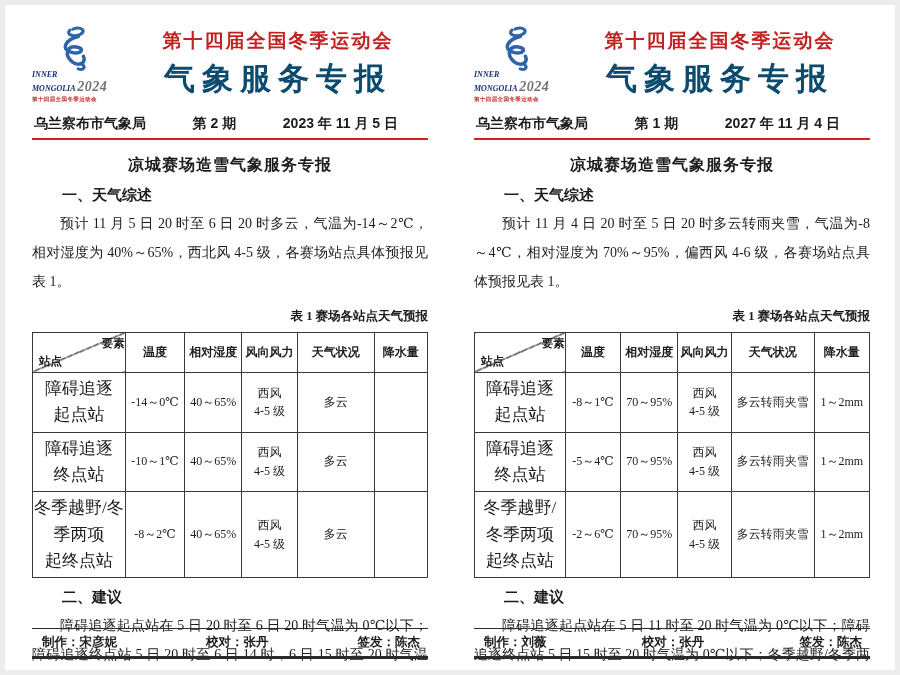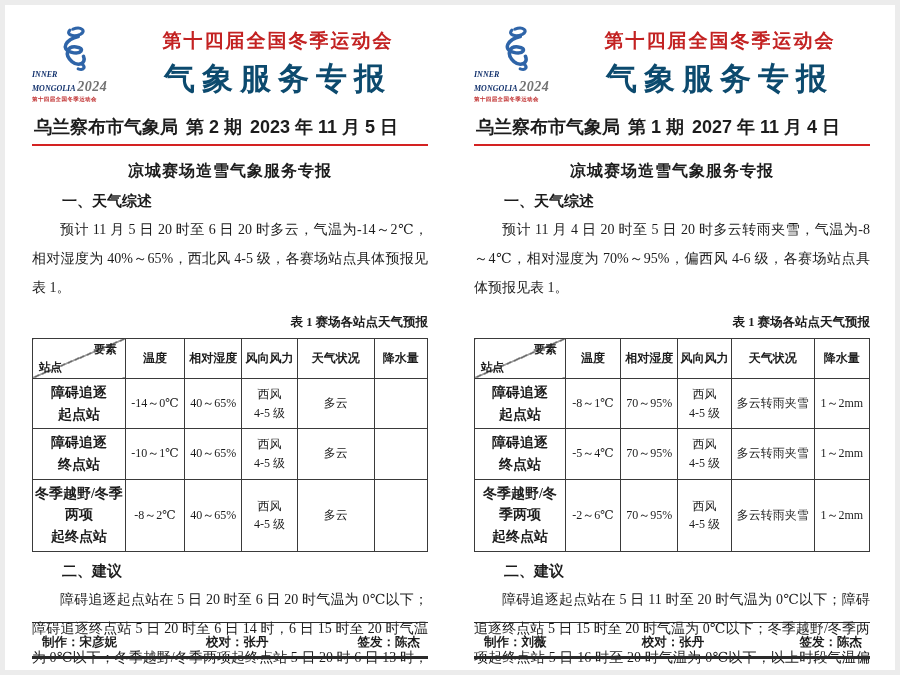--- a/index.html
+++ b/index.html
@@ -13,41 +13,41 @@
   .logo { width: 96px; flex: none; padding-top: 2px; }
   .logo svg { display: block; margin-left: 18px; }
   .logo-text { font-family: Liberation Serif, serif; font-style: italic; font-weight: bold; color: #14336e; font-size: 8px; line-height: 1.15; margin-top: -2px; }
   .logo-year { color: #737373; font-size: 14px; letter-spacing: 0.5px; }
   .logo-sub { font-size: 5.5px; color: #c03030; font-style: normal; letter-spacing: 0.4px; margin-top: 1px; white-space: nowrap; }
   .mast-titles { flex: 1; text-align: center; padding-top: 4px; }
   .mast-line1 { font-family: "Liberation Sans", sans-serif; font-weight: bold; font-size: 19px; color: #c32222; letter-spacing: 2px; }
   .mast-line2 { font-family: "Liberation Sans", sans-serif; font-weight: bold; font-size: 31px; color: #0c4a6e; letter-spacing: 7px; margin-top: 4px; }
 
   
-  .meta-row { display: flex; align-items: baseline; margin-top: 12px; padding: 0 2px 5px 2px; border-bottom: 2.5px solid #d42222; font-size: 18px; font-weight: bold; font-family: "Liberation Sans", sans-serif; }
+  .meta-row { display: flex; align-items: baseline; margin-top: 12px; padding: 0 2px 5px 2px; border-bottom: 2.5px solid #d42222; font-size: 14px; font-weight: bold; font-family: "Liberation Sans", sans-serif; }
   .meta-agency { flex: none; }
   .meta-issue { flex: 1; text-align: center; }
   .meta-date { flex: none; margin-right: 28px; }
 
   .doc-title { text-align: center; font-size: 16px; font-weight: bold; margin: 15px 0 6px; letter-spacing: 1px; }
   .sec-heading { font-family: "Liberation Sans", sans-serif; font-size: 15px; font-weight: bold; margin: 10px 0 4px; padding-left: 2em; }
   .body-p { font-size: 14px; line-height: 2.08; text-indent: 2em; text-align: justify; }
 
   .tbl-caption { text-align: right; font-size: 12.5px; font-weight: bold; margin: 12px 0 7px; }
   table.fc-table { width: 100%; border-collapse: collapse; font-size: 12px; table-layout: fixed; }
   .fc-table th, .fc-table td { border: 1px solid #3a3a3a; text-align: center; vertical-align: middle; padding: 3px 1px; }
   .fc-table th { font-weight: bold; height: 40px; }
   .fc-table td { height: 47px; }
   .two-line div { line-height: 1.55; }
-  .station-cell { font-weight: bold; font-size: 14px; margin-left: 32px; }
+  .station-cell { font-weight: normal; font-size: 17px; margin-left: 32px; }
   .corner { position: relative; background-image: linear-gradient(to bottom right, transparent calc(50% - 0.6px), #3a3a3a calc(50% - 0.6px), #3a3a3a calc(50% + 0.6px), transparent calc(50% + 0.6px)); }
-  .corner-top { position: absolute; top: 3px; right: 8px; font-size: 11.5px; }
+  .corner-top { position: absolute; top: 3px; right: 0; font-size: 11.5px; }
   .corner-bottom { position: absolute; bottom: 3px; left: 6px; font-size: 11.5px; }
 
-  .sig-row { position: absolute; left: 24px; right: 22px; bottom: 16px; display: flex; justify-content: space-between; border-top: 1.5px solid #2a2a2a; border-bottom: 3px solid #2a2a2a; padding: 11px 8px 5px 10px; font-size: 12.5px; font-weight: bold; }
+  .sig-row { position: absolute; left: 24px; right: 22px; bottom: 16px; display: flex; justify-content: space-between; border-top: 1.5px solid #2a2a2a; border-bottom: 3px solid #2a2a2a; padding: 5px 8px 5px 10px; font-size: 12.5px; font-weight: bold; }
   .sig-row span { white-space: nowrap; }
 </style>
 </head>
 <body>
 
 <div class="canvas">
 
   <section class="page">
     <header class="masthead">
       <div class="logo">

